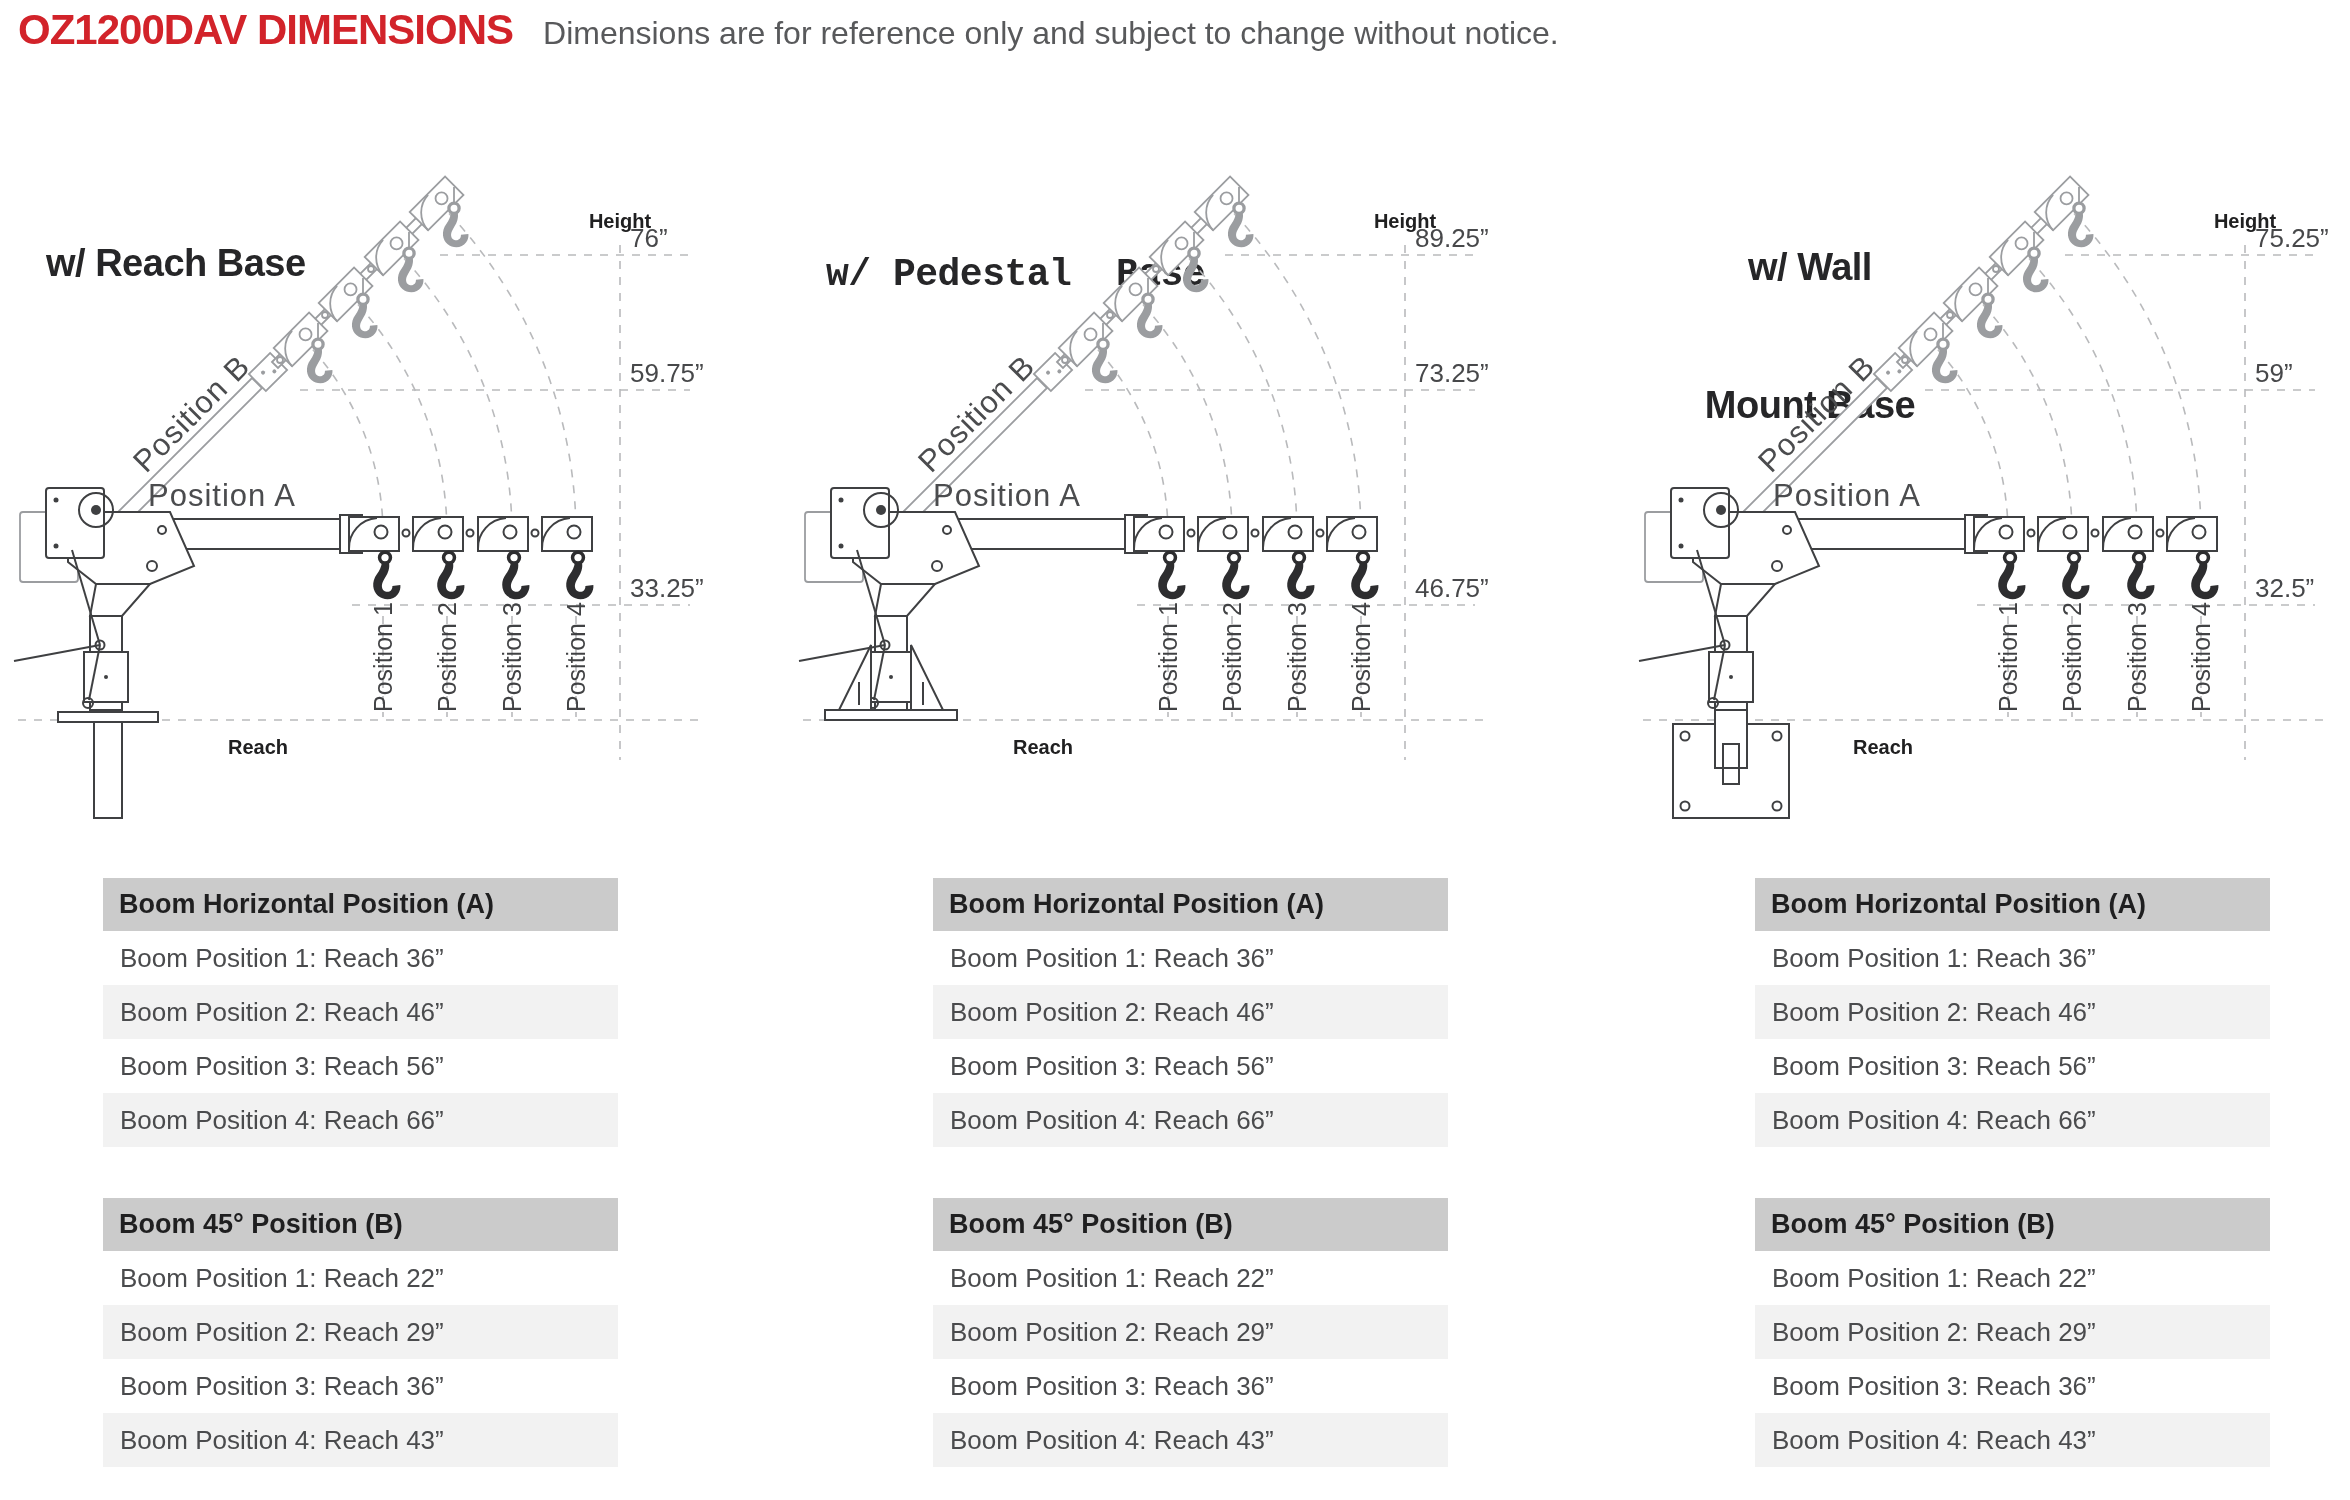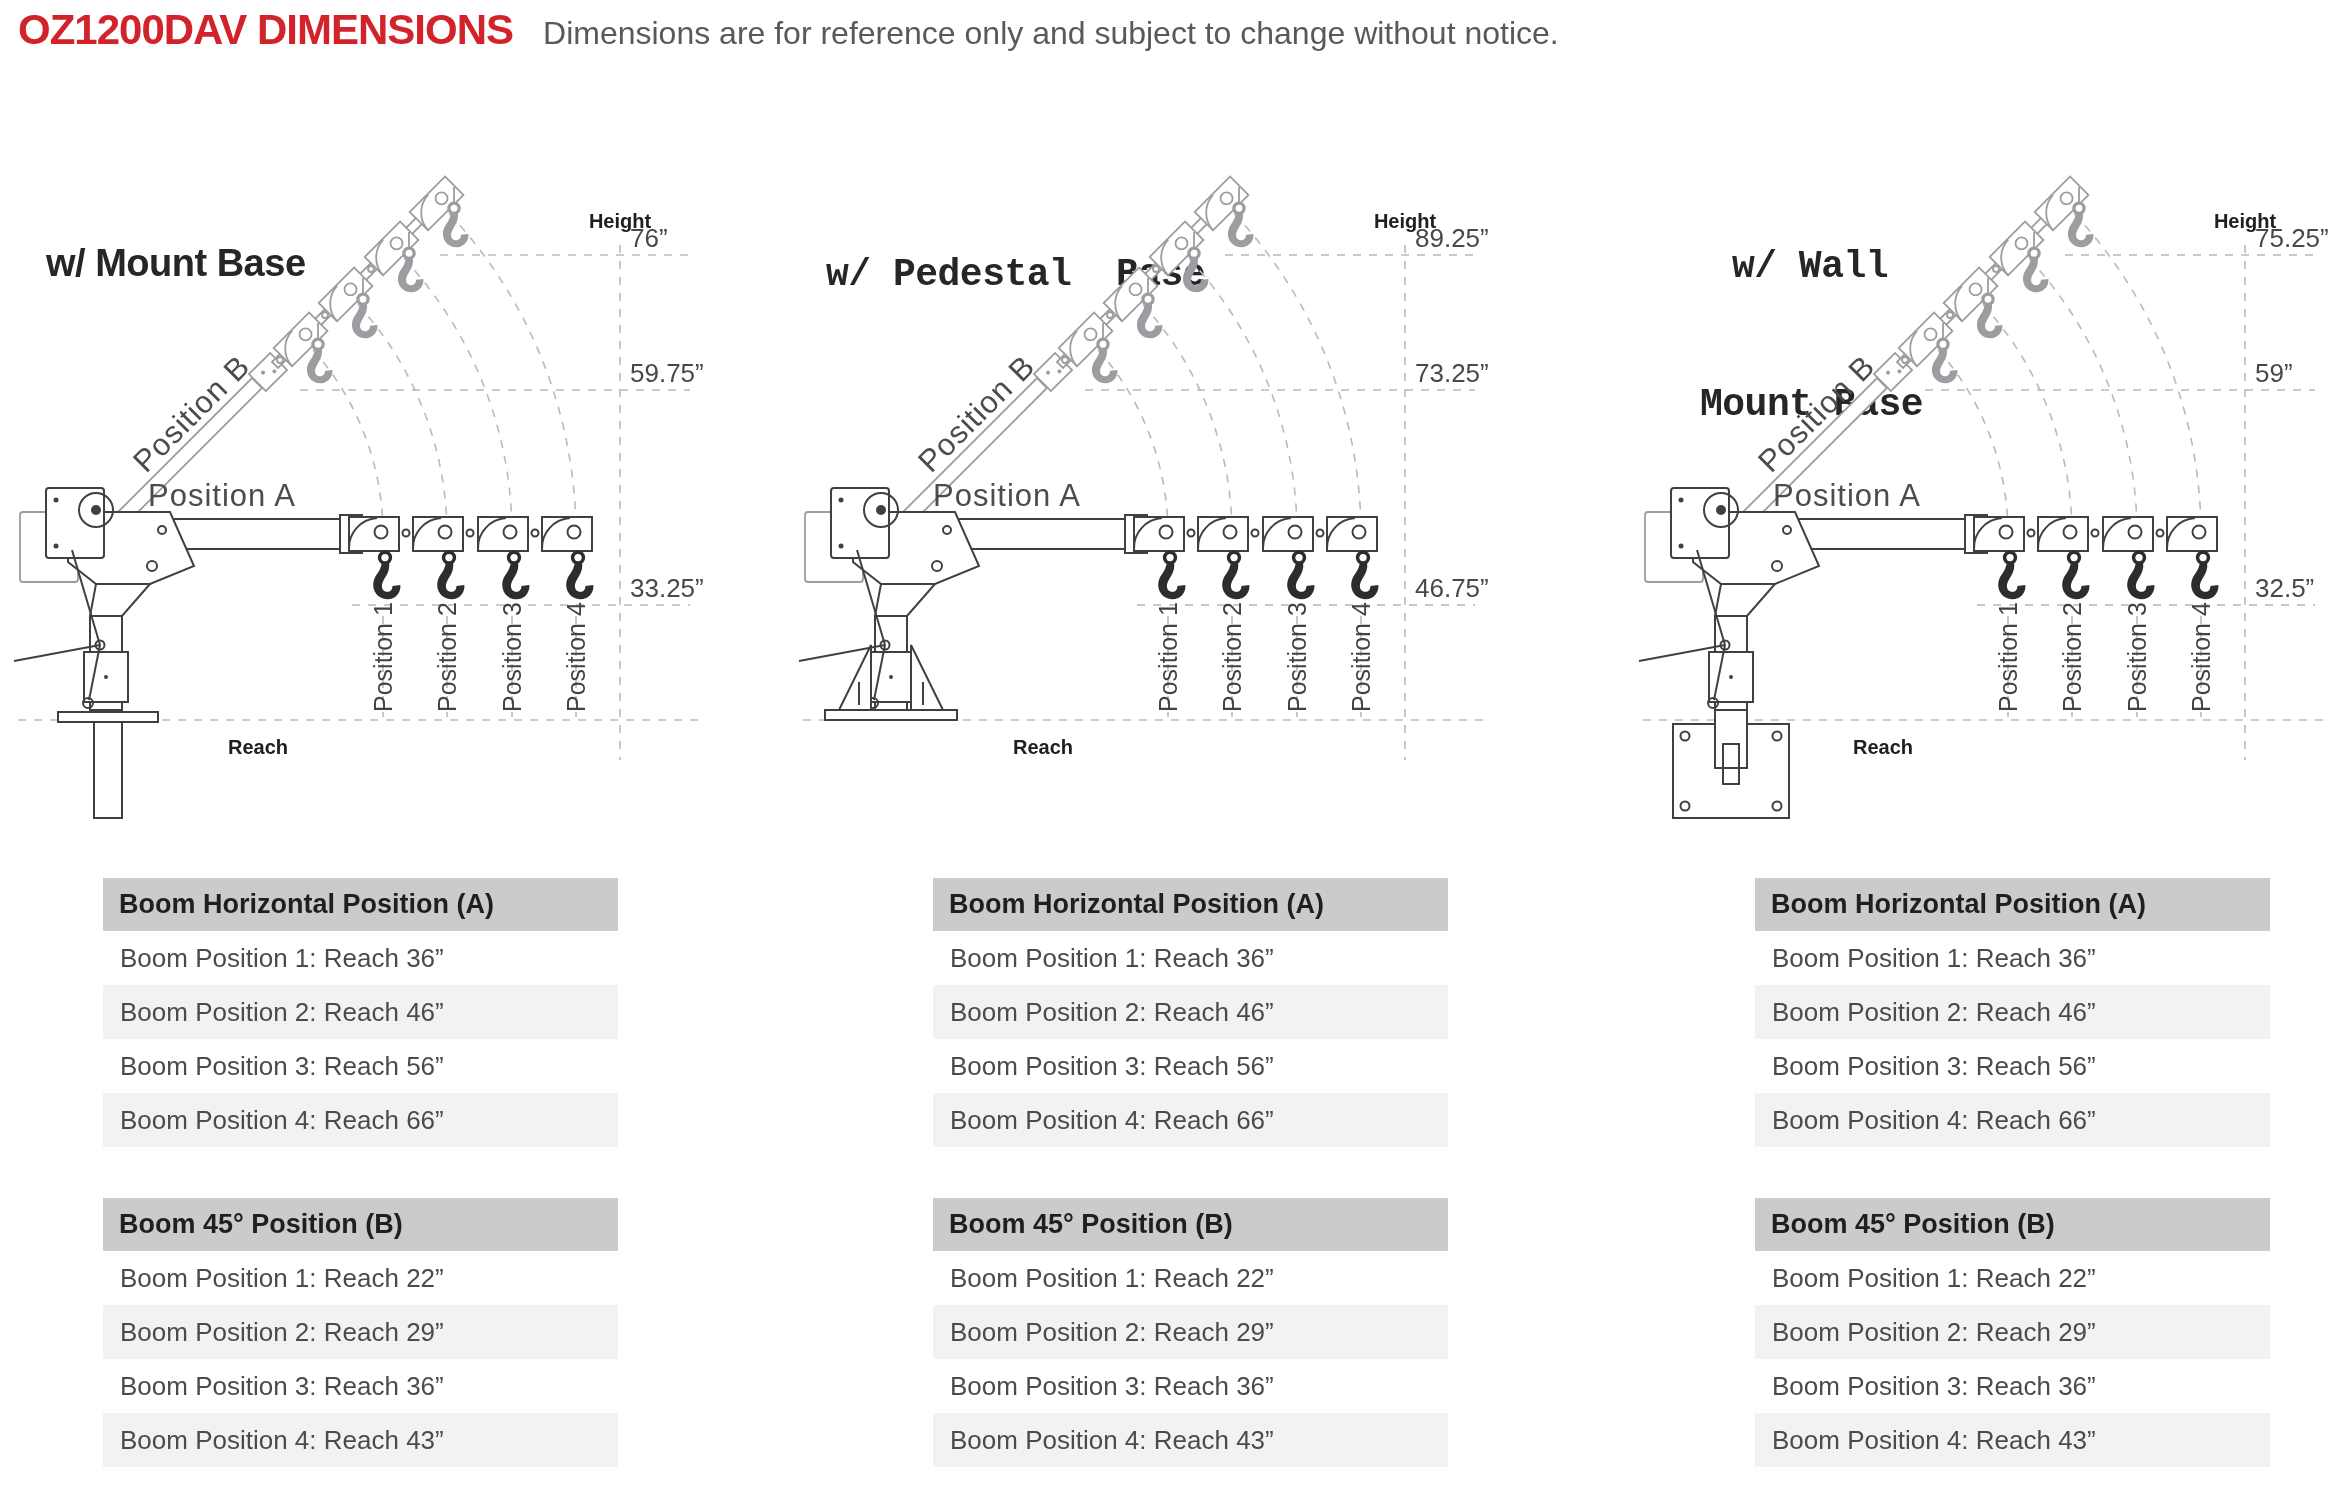--- a/index.html
+++ b/index.html
@@ -9,21 +9,21 @@
   }
   
   .pagehead{position:absolute;left:18px;top:6px;display:flex;align-items:baseline;gap:30px;white-space:nowrap;}
   .ptitle{font-size:42px;font-weight:bold;letter-spacing:-1px;color:#d2232a;}
   .psub{font-size:32px;color:#58595b;}
   
   .vhead{position:absolute;font-size:38px;font-weight:bold;color:#262628;letter-spacing:-0.5px;line-height:46px;white-space:pre;}
   .vhead span{display:block;}
   #vh0{left:46px;top:148px;}
   #vh1{left:826px;top:160px;font-family:Liberation Mono, monospace;}
-  #vh2{left:1700px;top:152px;width:220px;text-align:center;font-family:Liberation Mono, monospace;}
+  #vh2{left:1700px;top:152px;width:220px;text-align:center;}
   
   .panel{position:absolute;top:60px;overflow:visible;}
   .ln-d{stroke:#3f4042;fill:none;stroke-width:2;}
   .fl-d{fill:#fff;stroke:#3f4042;stroke-width:2;}
   .ln-g{stroke:#9b9da0;fill:none;stroke-width:1.8;}
   .fl-g{fill:#fff;stroke:#9b9da0;stroke-width:1.8;}
   .dash{stroke:#b9babc;stroke-width:1.6;stroke-dasharray:8 8;fill:none;}
   .hookDark{fill:#2d2d2f;stroke:#2d2d2f;}
   .hookGray{fill:#9b9da0;stroke:#9b9da0;}
   .dimtxt{font-size:26px;fill:#47484a;}
@@ -41,21 +41,21 @@
 </style>
 </head>
 <body>
 
 <div class="pagehead">
   <span class="ptitle">OZ1200DAV DIMENSIONS</span>
   <span class="psub">Dimensions are for reference only and subject to change without notice.</span>
 </div>
 
 <div class="vhead" id="vh0">
-  <span>w/ Mount Base</span>
+  <span>w/ Reach Base</span>
 </div>
 <div class="vhead" id="vh1">
   <span>w/ Pedestal  Base</span>
 </div>
 <div class="vhead" id="vh2">
   <span>w/ Wall</span>
   <span>Mount Base</span>
 </div>
 
 <svg width="0" height="0" style="position:absolute" aria-hidden="true">

